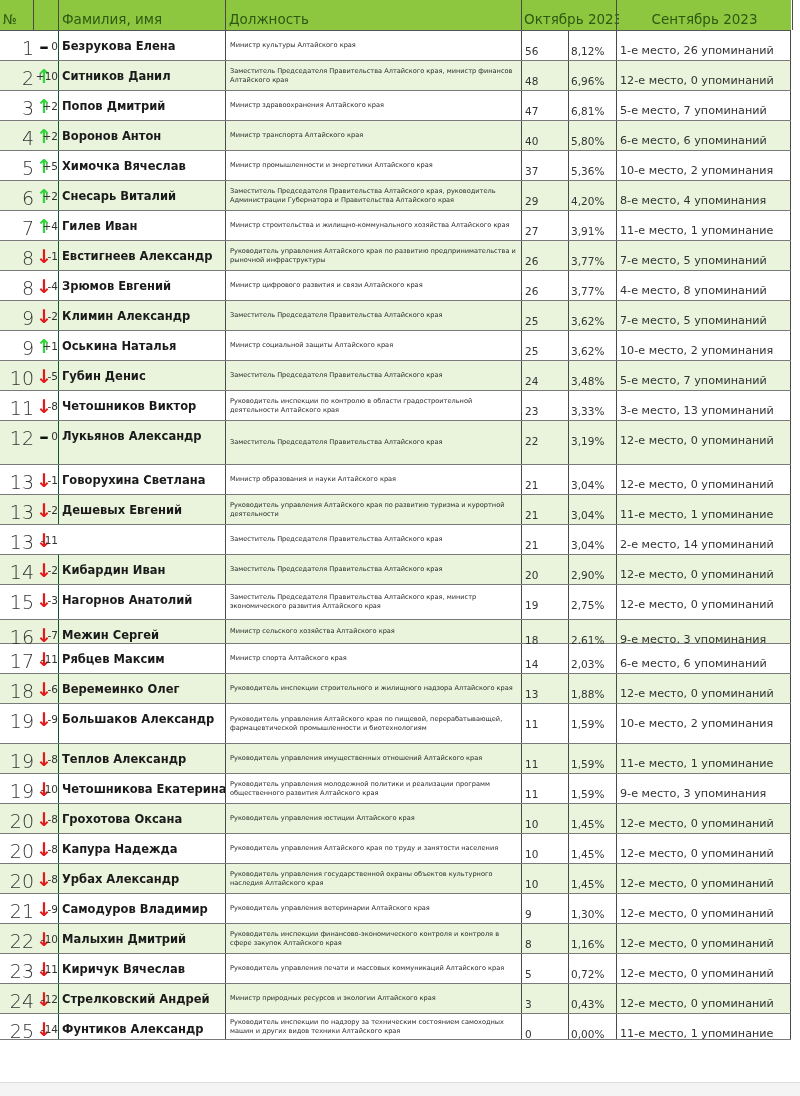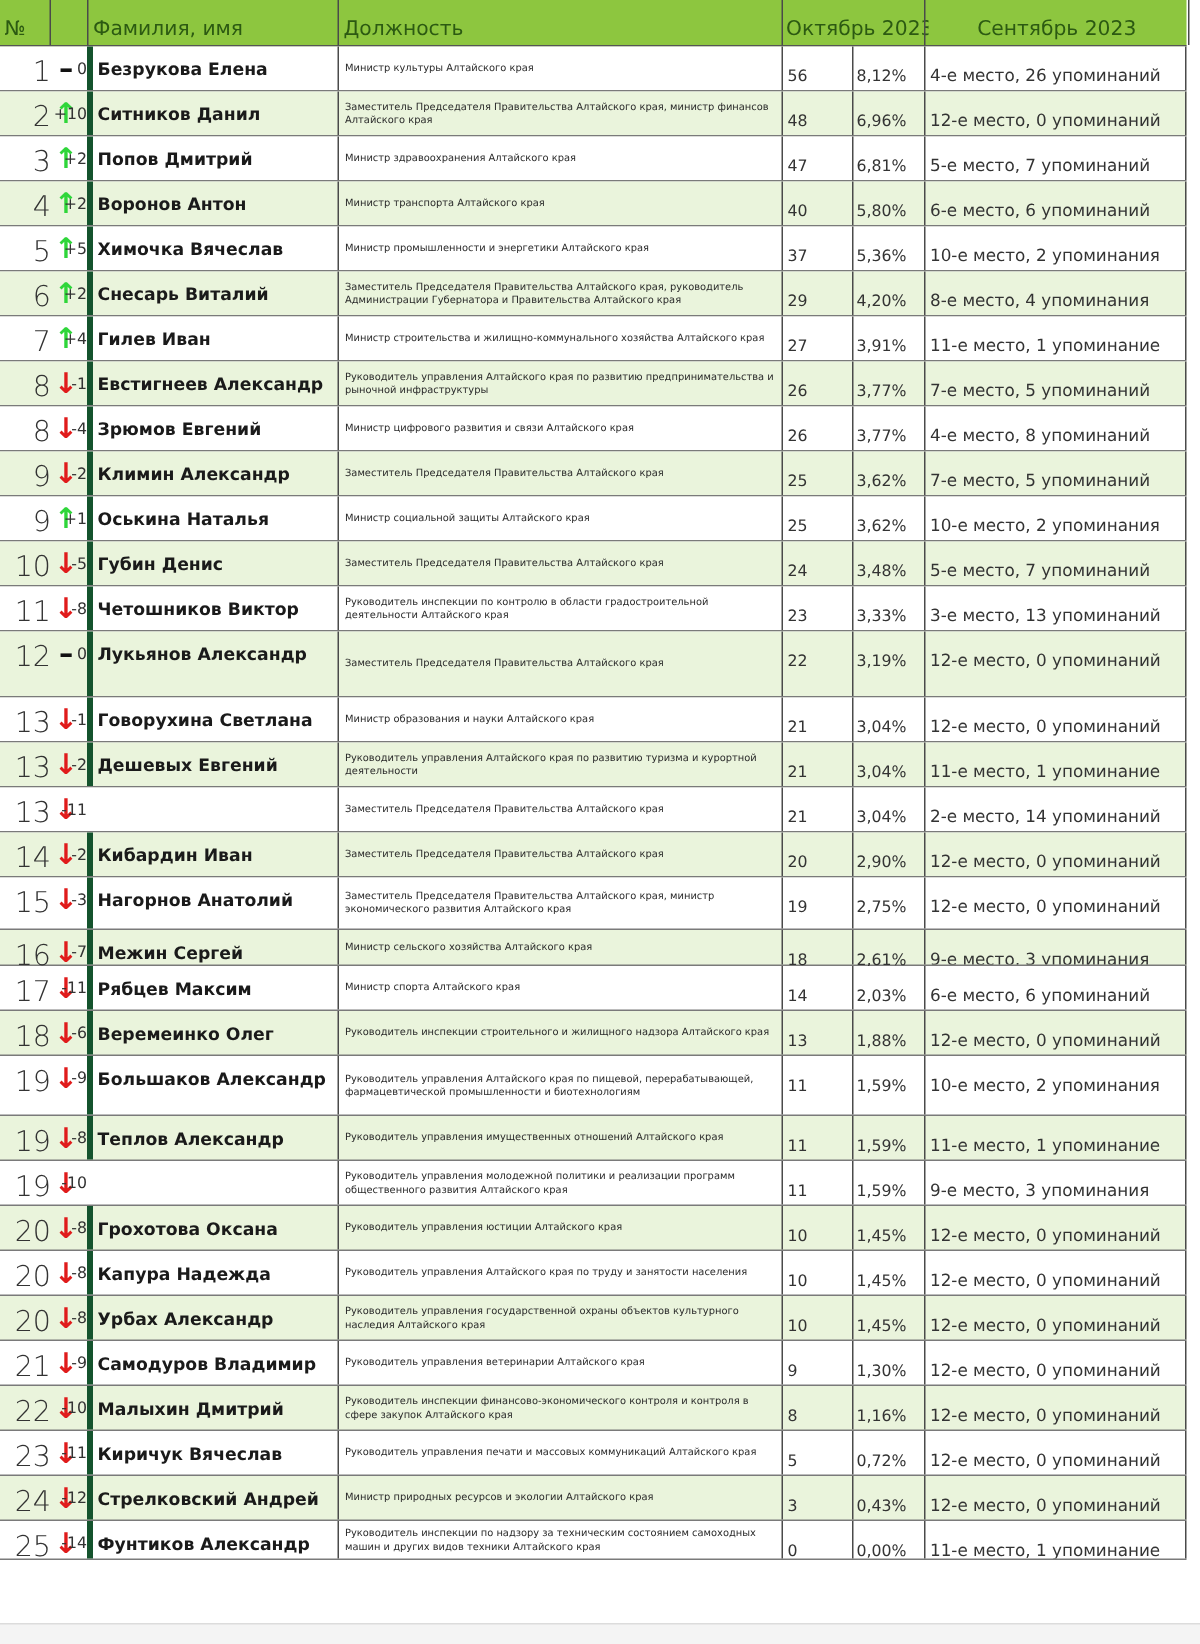--- a/index.html
+++ b/index.html
@@ -12,21 +12,21 @@
   .row { position: relative; height: 29.9px; border-bottom: 1px solid #7a7a7a; box-sizing: border-box; }
   .row.alt { background: #eaf4dc; }
   .row.white { background: #ffffff; }
   .cell { position: absolute; top: 0; height: 100%; box-sizing: border-box; }
   .c-rank { left: 0; width: 34px; text-align: right; font-size: 19px; color: #333; line-height: 34px; font-family: "DejaVu Sans", sans-serif; font-weight: 300; }
   .c-arrow { left: 34px; width: 20px; text-align: center; font-size: 19px; line-height: 30px; font-weight: bold; }
   .c-arrow.up { color: #2fd63a; }
   .c-arrow.down { color: #e01b1b; }
   .c-arrow.same { color: #111; }
   .c-delta { left: 50px; width: 8px; text-align: right; font-size: 10.5px; color: #333; line-height: 30px; white-space: nowrap; direction: rtl; }
-  .c-name { left: 58px; width: 167px; border-left: 4px solid #14532d; padding-left: 3px; font-size: 11.5px; font-weight: bold; color: #1a1a1a; line-height: 30px; white-space: nowrap; }
+  .c-name { left: 58px; width: 167px; border-left: 1px solid #14532d; padding-left: 3px; font-size: 11.5px; font-weight: bold; color: #1a1a1a; line-height: 30px; white-space: nowrap; }
   .c-pos { left: 225px; width: 296px; border-left: 1px solid #4a4a4a; padding: 0 4px; font-size: 6.6px; font-weight: normal; color: #2a2a2a; display: flex; align-items: center; line-height: 8.6px; }
   .c-cnt { left: 521px; width: 47px; border-left: 1px solid #4a4a4a; padding-left: 3px; font-size: 10.5px; color: #333; line-height: 40px; }
   .c-pct { left: 568px; width: 48px; border-left: 1px solid #4a4a4a; padding-left: 2px; font-size: 10.5px; color: #333; line-height: 40px; }
   .c-sep { left: 616px; width: 175px; border-left: 1px solid #4a4a4a; border-right: 1px solid #4a4a4a; padding-left: 3px; font-size: 11.2px; color: #333; line-height: 40px; white-space: nowrap; overflow: hidden; }
   .fade { position: absolute; left: 0; top: 1082px; width: 800px; height: 14px; background: #f4f4f4; border-top: 1px solid #dcdcdc; }
 </style>
 </head>
 <body>
 
 <div class="sheet">
@@ -42,21 +42,21 @@
       <div class="row white" style="height: 30px;">
         <div class="cell c-rank">1</div>
         <div class="cell c-arrow same">–</div>
         <div class="cell c-delta"><span style="direction:ltr;unicode-bidi:embed">0</span></div>
         <div class="cell c-name">Безрукова Елена</div>
         <div class="cell c-pos">
           <span>Министр культуры Алтайского края</span>
         </div>
         <div class="cell c-cnt">56</div>
         <div class="cell c-pct">8,12%</div>
-        <div class="cell c-sep">4-е место, 26 упоминаний</div>
+        <div class="cell c-sep">1-е место, 26 упоминаний</div>
       </div>
       <div class="row alt" style="height: 30px;">
         <div class="cell c-rank">2</div>
         <div class="cell c-arrow up">↑</div>
         <div class="cell c-delta"><span style="direction:ltr;unicode-bidi:embed">+10</span></div>
         <div class="cell c-name">Ситников Данил</div>
         <div class="cell c-pos">
           <span>Заместитель Председателя Правительства Алтайского края, министр финансов Алтайского края</span>
         </div>
         <div class="cell c-cnt">48</div>
@@ -323,20 +323,21 @@
           <span>Руководитель управления имущественных отношений Алтайского края</span>
         </div>
         <div class="cell c-cnt">11</div>
         <div class="cell c-pct">1,59%</div>
         <div class="cell c-sep">11-е место, 1 упоминание</div>
       </div>
       <div class="row white" style="height: 30px;">
         <div class="cell c-rank">19</div>
         <div class="cell c-arrow down">↓</div>
         <div class="cell c-delta"><span style="direction:ltr;unicode-bidi:embed">-10</span></div>
+        <div class="cell c-name">Четошникова Екатерина</div>
         <div class="cell c-pos">
           <span>Руководитель управления молодежной политики и реализации программ общественного развития Алтайского края</span>
         </div>
         <div class="cell c-cnt">11</div>
         <div class="cell c-pct">1,59%</div>
         <div class="cell c-sep">9-е место, 3 упоминания</div>
       </div>
       <div class="row alt" style="height: 30px;">
         <div class="cell c-rank">20</div>
         <div class="cell c-arrow down">↓</div>

